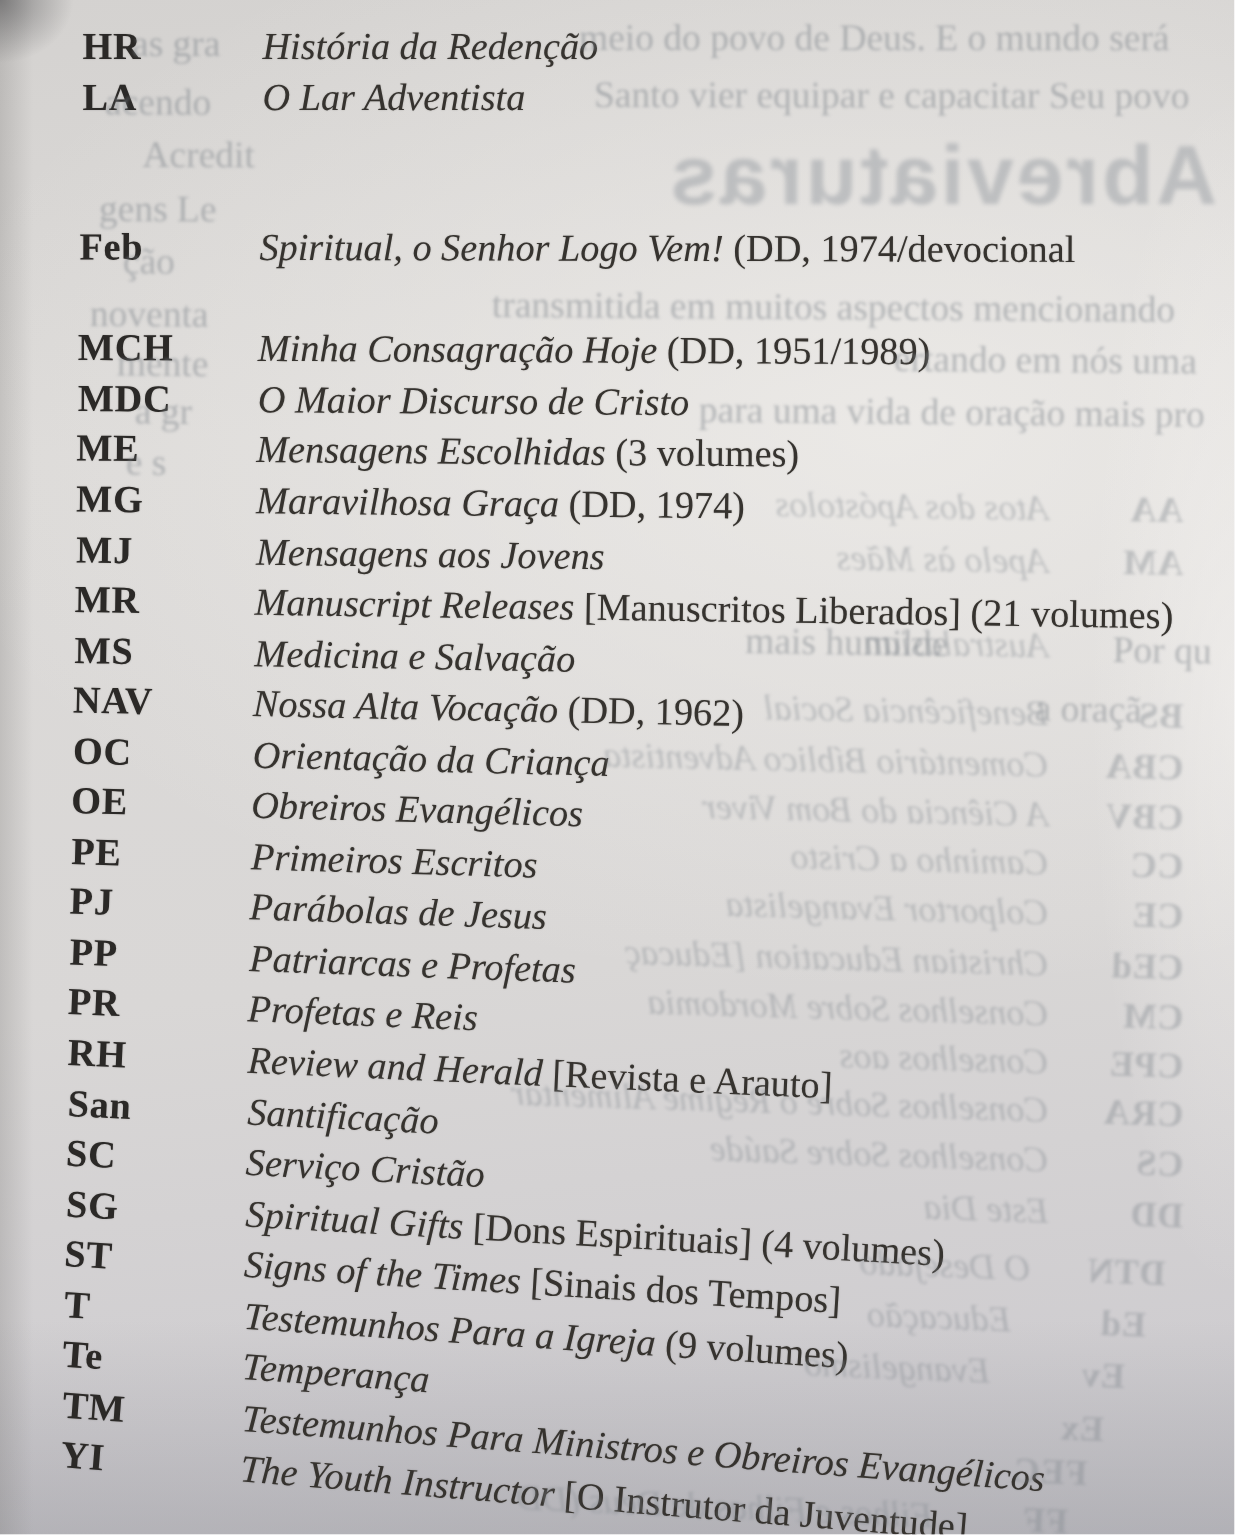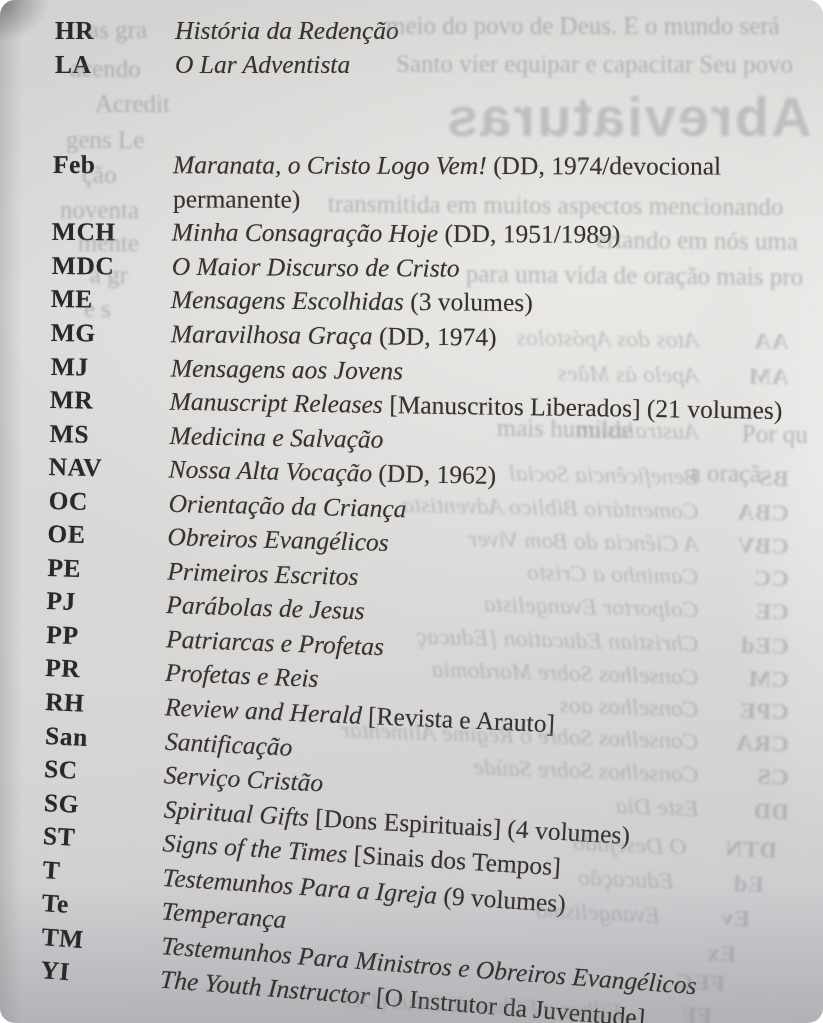--- a/index.html
+++ b/index.html
@@ -9,21 +9,20 @@
   }
   .page{
     position:relative;width:823px;height:1023px;overflow:hidden;
     background:
       radial-gradient(70px 60px at 0% 0%, rgba(70,70,72,.55), rgba(70,70,72,0) 70%),
       radial-gradient(120px 500px at 100% 45%, rgba(245,243,241,.55), rgba(245,243,241,0) 80%),
       radial-gradient(900px 520px at 72% 28%, rgba(240,238,235,.75), rgba(240,238,235,0) 72%),
       linear-gradient(90deg, rgba(125,123,121,.28) 0px, rgba(125,123,121,0) 22px),
       linear-gradient(0deg, rgba(128,128,136,.32) 0%, rgba(128,128,136,0) 14%),
       linear-gradient(175deg, #d4d2d0 0%, #dcdad8 28%, #d9d7d6 62%, #cfcdd0 88%, #c9c8cc 100%);
-    border-radius: 15px;
   }
   
   .row{
     position:absolute;white-space:nowrap;
     font-size:25.5px;line-height:33px;color:#36332f;
     text-shadow:0 0 1px rgba(54,51,47,.35);
     transform-origin:left top;
   }
   .code{
     display:inline-block;width:120px;font-weight:bold;color:#2b2927;
@@ -53,22 +52,22 @@
     transform-origin:left top;
   }
 </style>
 </head>
 <body>
 
 <div class="page" id="page">
   <div class="bleed-heading">Abreviaturas</div>
 <div class="row" style="top: 14px; left: 55px; transform: rotate(0deg);"><span class="code">HR</span><span class="title"><em class="it">História da Redenção</em><span class="ro"></span></span></div>
     <div class="row" style="top: 47.55px; left: 54.55px; transform: rotate(0.0114254deg);"><span class="code">LA</span><span class="title"><em class="it">O Lar Adventista</em><span class="ro"></span></span></div>
-    <div class="row" style="top: 148.2px; left: 53.2px; transform: rotate(0.138542deg);"><span class="code">Feb</span><span class="title"><em class="it">Maranata, o Cristo Logo Vem!</em><span class="ro"> (DD, 1974/devocional</span></span></div>
-    <div class="row" style="top: 181.75px; left: 52.75px; transform: rotate(0.207023deg);"><span class="code"></span><span class="title"><em class="it"></em><span class="ro">permanente)</span></span></div>
+    <div class="row" style="top: 148.2px; left: 53.2px; transform: rotate(0.138542deg);"><span class="code">Feb</span><span class="title"><em class="it">Spiritual, o Senhor Logo Vem!</em><span class="ro"> (DD, 1974/devocional</span></span></div>
+    <div class="row" style="top: 181.75px; left: 52.75px; transform: rotate(0.207023deg);"><span class="code"></span></div>
     <div class="row" style="top: 215.3px; left: 52.3px; transform: rotate(0.287439deg);"><span class="code">MCH</span><span class="title"><em class="it">Minha Consagração Hoje</em><span class="ro"> (DD, 1951/1989)</span></span></div>
     <div class="row" style="top: 248.85px; left: 51.85px; transform: rotate(0.379359deg);"><span class="code">MDC</span><span class="title"><em class="it">O Maior Discurso de Cristo</em><span class="ro"></span></span></div>
     <div class="row" style="top: 282.4px; left: 51.4px; transform: rotate(0.482431deg);"><span class="code">ME</span><span class="title"><em class="it">Mensagens Escolhidas</em><span class="ro"> (3 volumes)</span></span></div>
     <div class="row" style="top: 315.95px; left: 50.95px; transform: rotate(0.596362deg);"><span class="code">MG</span><span class="title"><em class="it">Maravilhosa Graça</em><span class="ro"> (DD, 1974)</span></span></div>
     <div class="row" style="top: 349.5px; left: 50.5px; transform: rotate(0.720897deg);"><span class="code">MJ</span><span class="title"><em class="it">Mensagens aos Jovens</em><span class="ro"></span></span></div>
     <div class="row" style="top: 383.05px; left: 50.05px; transform: rotate(0.855816deg);"><span class="code">MR</span><span class="title"><em class="it">Manuscript Releases</em><span class="ro"> [Manuscritos Liberados] (21 volumes)</span></span></div>
     <div class="row" style="top: 416.6px; left: 49.6px; transform: rotate(1.00092deg);"><span class="code">MS</span><span class="title"><em class="it">Medicina e Salvação</em><span class="ro"></span></span></div>
     <div class="row" style="top: 450.15px; left: 49.15px; transform: rotate(1.15604deg);"><span class="code">NAV</span><span class="title"><em class="it">Nossa Alta Vocação</em><span class="ro"> (DD, 1962)</span></span></div>
     <div class="row" style="top: 483.7px; left: 48.7px; transform: rotate(1.321deg);"><span class="code">OC</span><span class="title"><em class="it">Orientação da Criança</em><span class="ro"></span></span></div>
     <div class="row" style="top: 517.25px; left: 48.25px; transform: rotate(1.49568deg);"><span class="code">OE</span><span class="title"><em class="it">Obreiros Evangélicos</em><span class="ro"></span></span></div>

